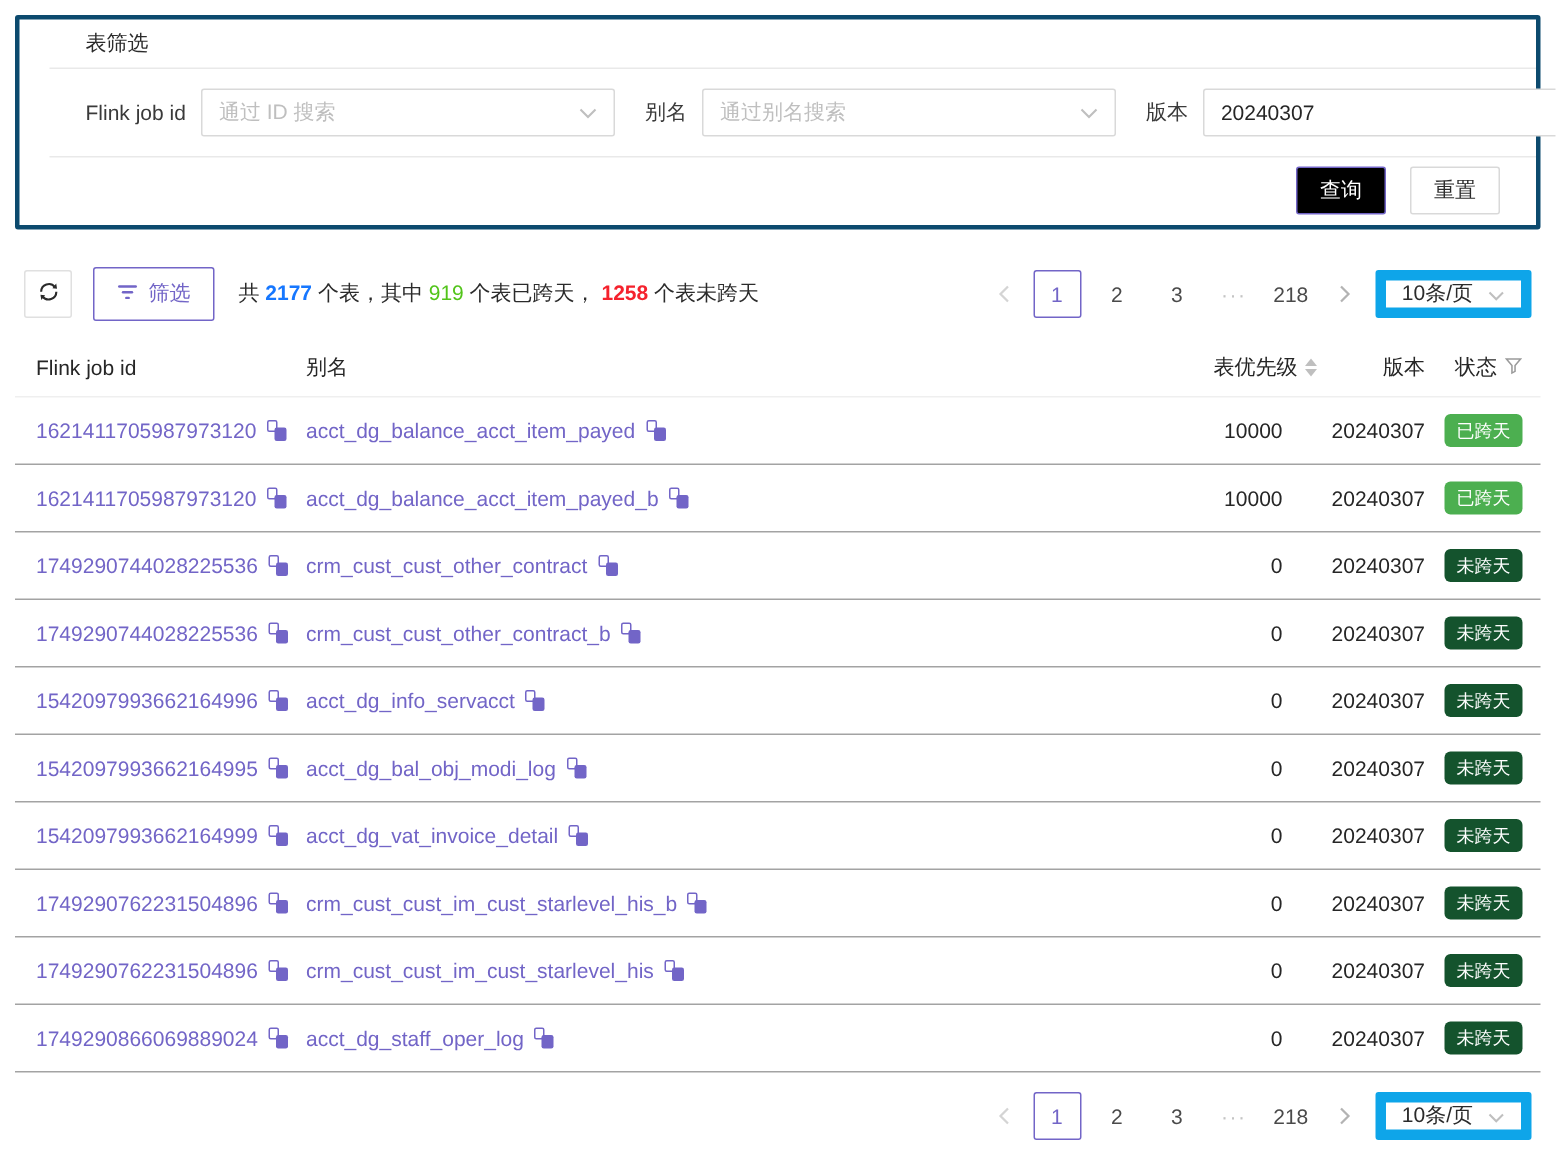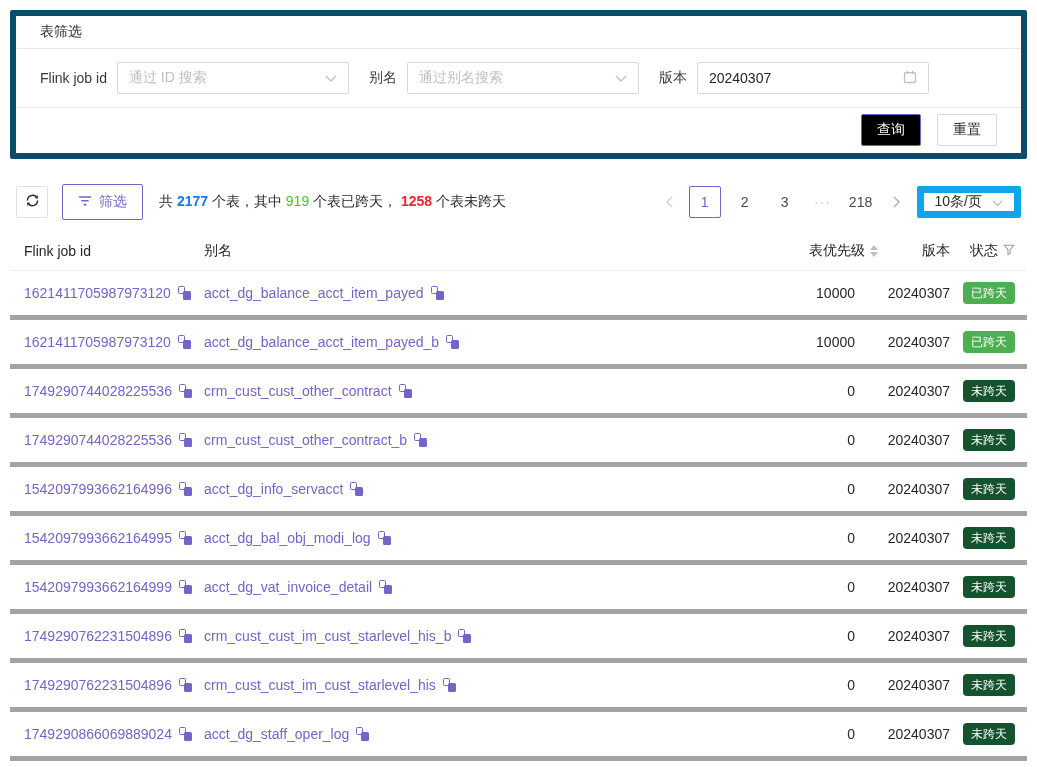--- a/index.html
+++ b/index.html
@@ -5,27 +5,27 @@
   * { box-sizing: border-box; }
   html,body { margin:0; padding:0; background:#fff; }
   body {
     width:1037px; height:767px; overflow:hidden;
     font-family:"Liberation Sans","DejaVu Sans",sans-serif;
     font-size:14px; color:#262626;
   }
   .page { padding:10px 10px 0 10px; }
 
   
-  .filter-card { border:6px solid #0c4a6e; border-radius:2px; background:#fff; }
+  .filter-card { border:3px solid #0c4a6e; border-radius:2px; background:#fff;padding-left:20px; }
   .card-title { padding:7px 24px; border-bottom:1px solid #e9e9e9; color:#2b2b2b; }
   .filter-body { display:flex; align-items:center; padding:13px 24px; border-bottom:1px solid #e9e9e9; }
   .field { display:flex; align-items:center; margin-right:20px; }
   .field-label { margin-right:10px; color:#3a3a3a; white-space:nowrap; }
   .select-box, .date-box {
-    width:232px; height:32px; border:1px solid #d9d9d9; border-radius:2px;
+    width:276px; height:32px; border:1px solid #d9d9d9; border-radius:2px;
     display:flex; align-items:center; justify-content:space-between;
     padding:0 11px; background:#fff; cursor:pointer;
   }
   .placeholder { color:#bfbfbf; }
   .date-box input {
     border:none; outline:none; width:180px; font:inherit; color:#262626; padding:0;
     font-family:"Liberation Sans","DejaVu Sans",sans-serif;
   }
   .filter-footer { display:flex; justify-content:flex-end; gap:16px; padding:6px 24px 7px; }
   .btn {
@@ -64,21 +64,21 @@
   .page-arrow { width:24px; height:32px; display:flex; align-items:center; justify-content:center; cursor:pointer; }
   .page-size {
     height:32px; border:7px solid #0ea5e9; border-radius:2px; background:#fff;
     display:flex; align-items:center; gap:10px; padding:0 11px; cursor:pointer; color:#2b2b2b;
   }
 
   
   table.data { width:100%; border-collapse:collapse; margin-top:13px; table-layout:fixed; }
   th, td { padding:0; font-weight:normal; }
   thead th { border-bottom:1px solid #efefef; padding:9px 0 10px; color:#262626; text-align:left; }
-  tbody td { border-bottom:5px solid #a3a3a3; padding:11px 0; }
+  tbody td { border-bottom:1px solid #a3a3a3; padding:11px 0; }
   .col-id    { width:194px; padding-left:14px; }
   .col-alias { width:auto; }
   .col-priority { width:150px; text-align:right; }
   td.col-priority { padding-right:23px; }
   .col-version  { width:72px; text-align:right; }
   .col-status   { width:77px; text-align:right; }
   td.col-status, th.col-status { padding-right:12px; }
   th.col-priority .th-inner { display:flex; align-items:center; justify-content:flex-end; gap:5px; }
   th.col-status .th-inner { display:flex; align-items:center; justify-content:flex-end; gap:5px; }
   .link { color:#7265c7; cursor:pointer; }

